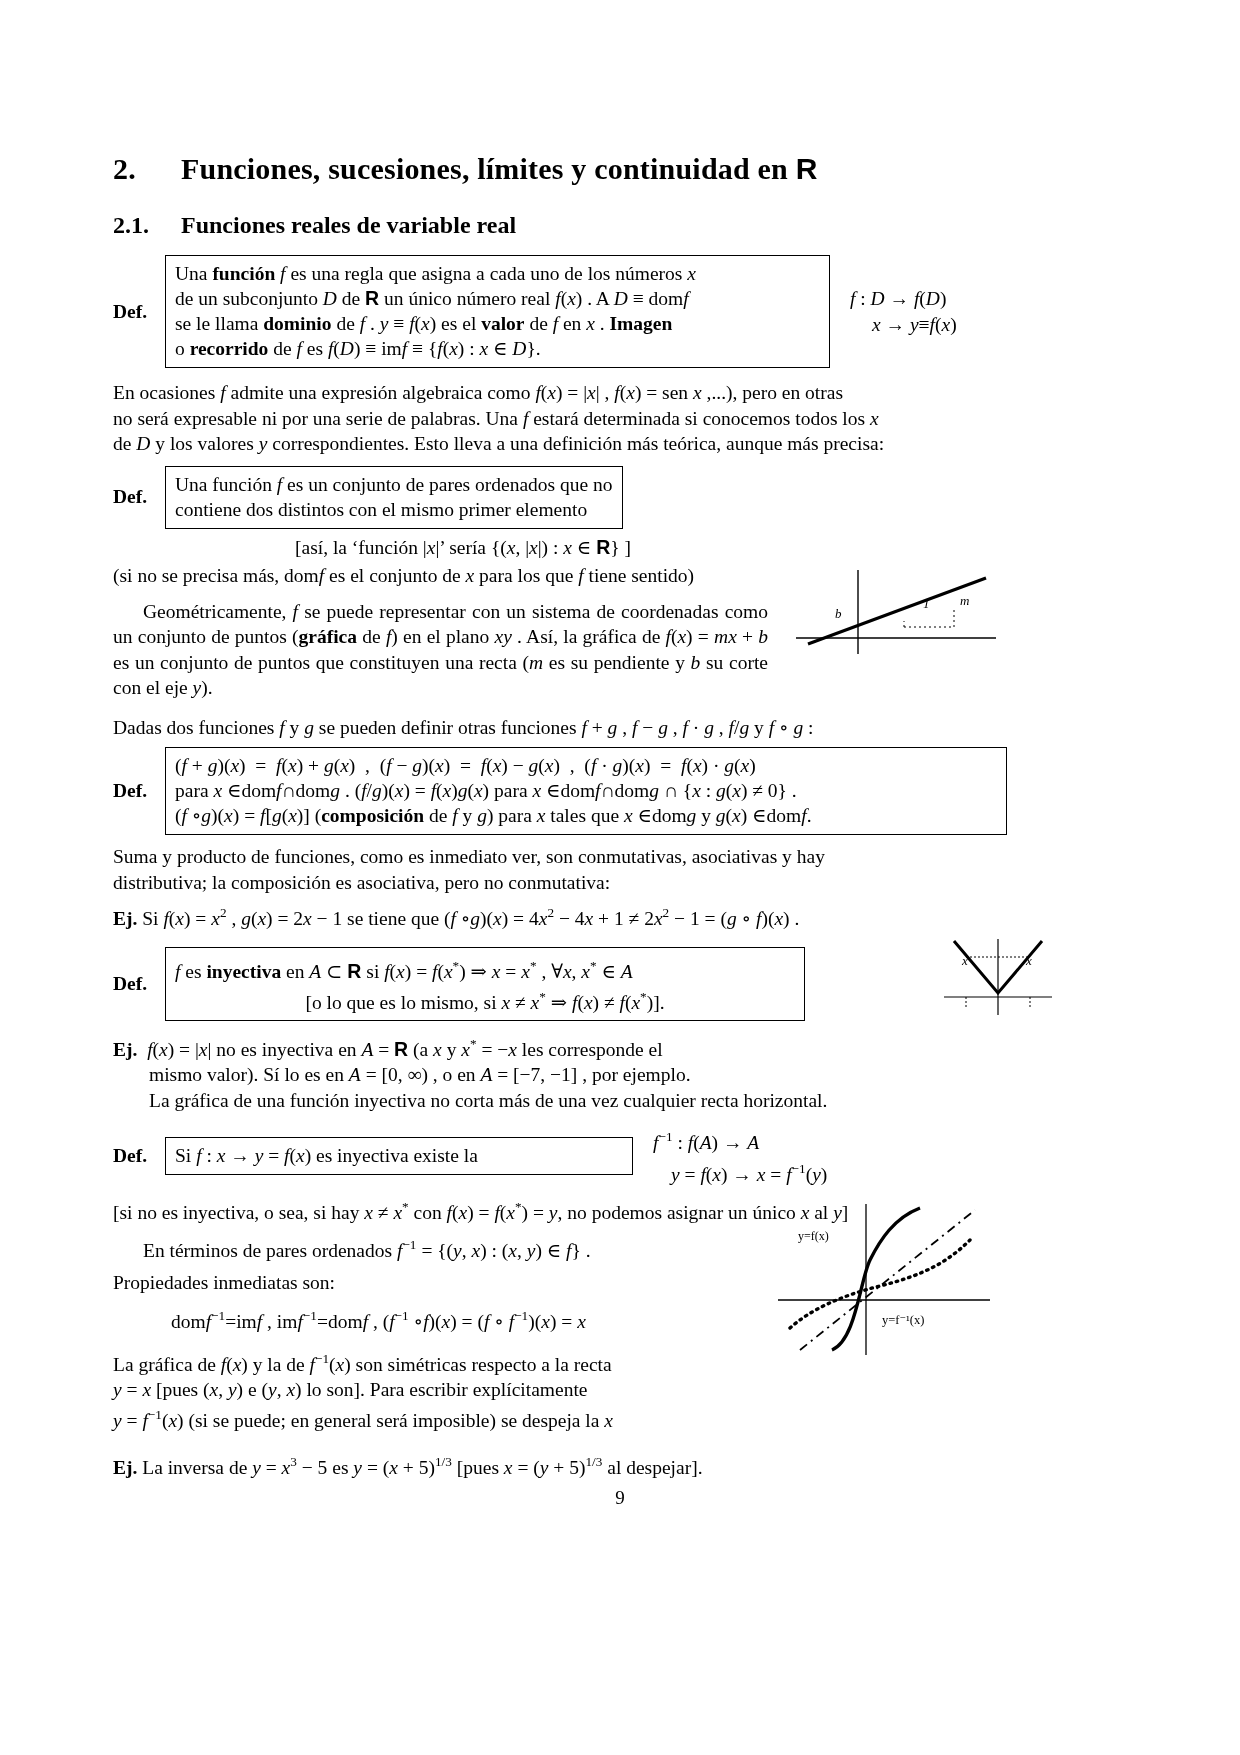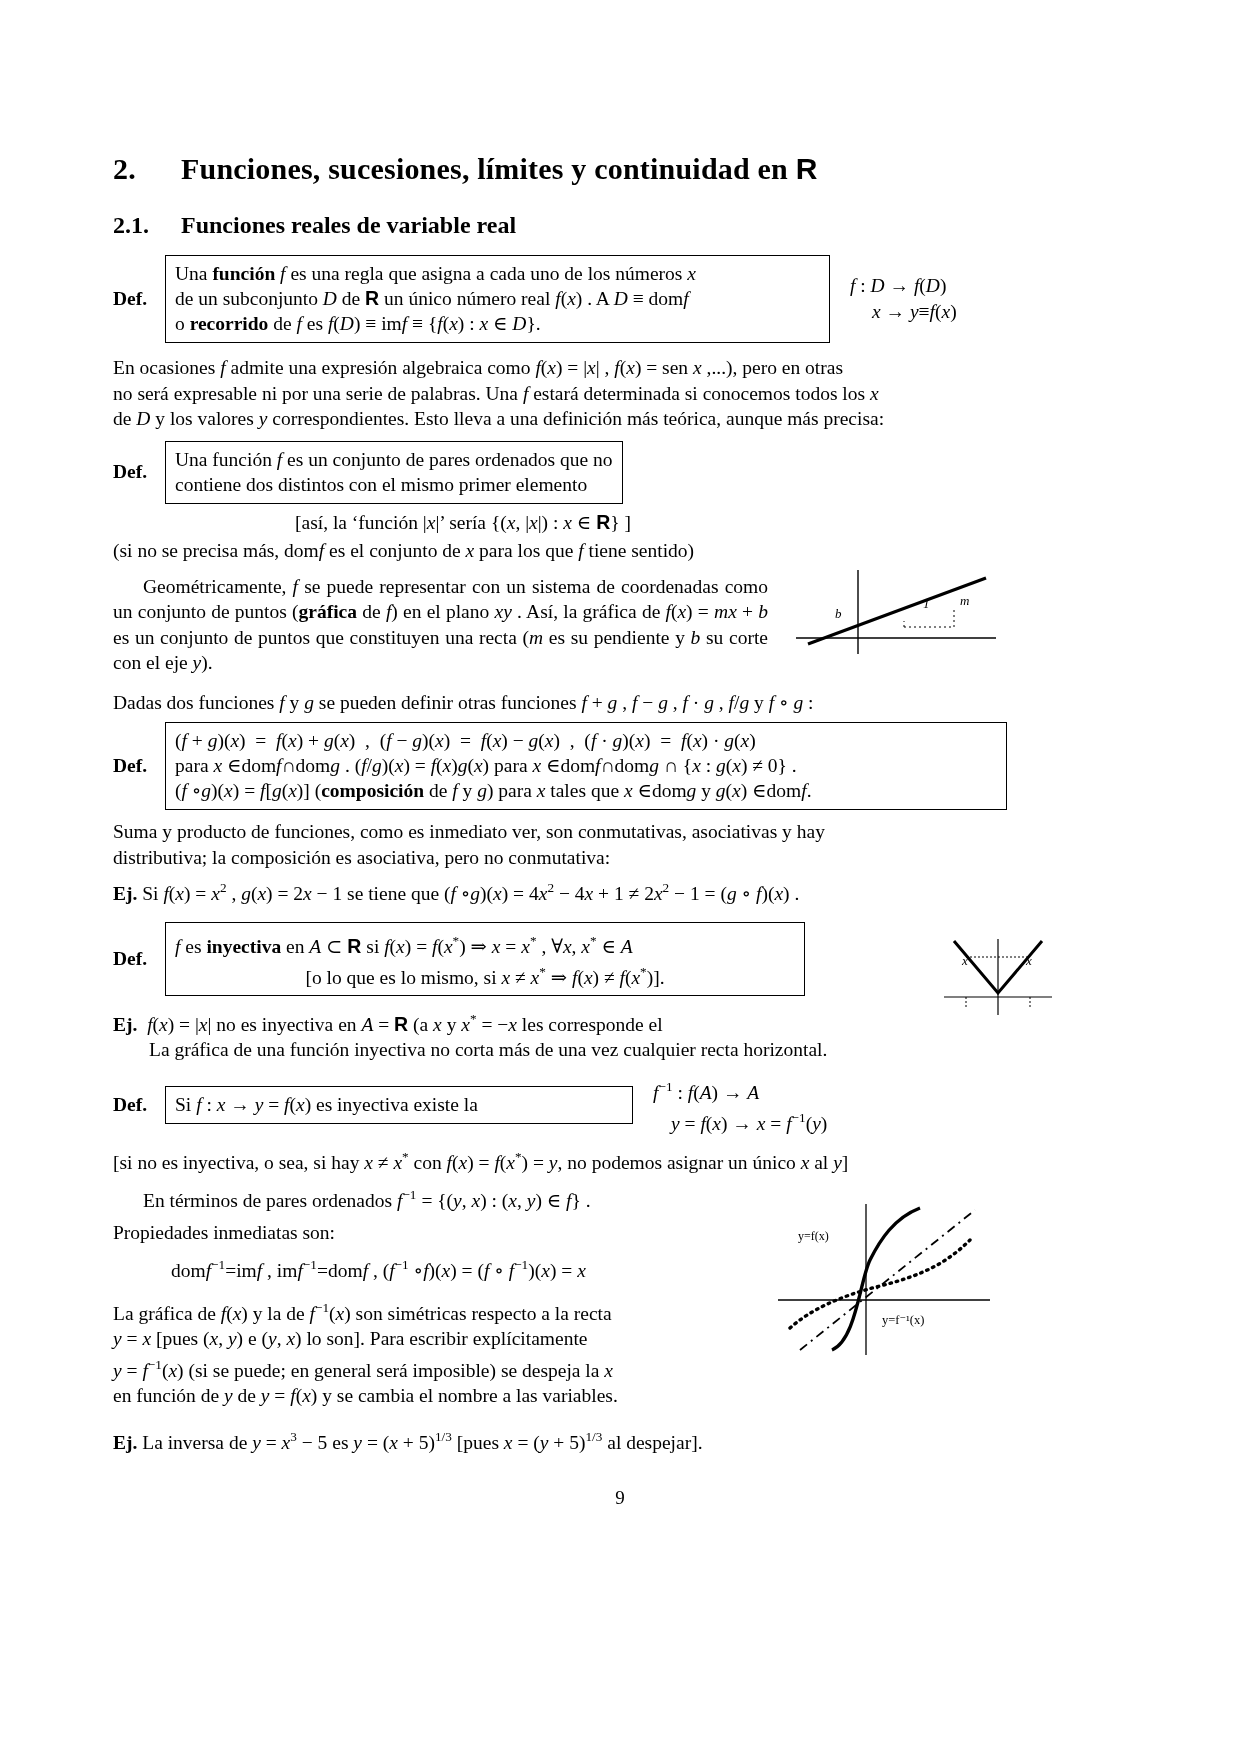--- a/index.html
+++ b/index.html
@@ -113,20 +113,23 @@
   <div class="defrow" style="margin-top:14px;">
     <div class="deflabel">Def.</div>
     <div class="defbox" style="width:645px;">
       <div class="nw">
         <span>Una </span><span class="bf">función</span><span class="it">&nbsp;f&nbsp;</span>es una regla que asigna a cada uno de los números&nbsp;<span class="it">x</span>
       </div>
       <div class="nw">
         de un subconjunto <span class="it">D</span> de <span class="bb">R</span> un único número real <span class="it">f</span>(<span class="it">x</span>) . A <span class="it">D</span> ≡ dom<span class="it">f</span>
       </div>
       <div class="nw">
+        se le llama <span class="bf">dominio</span> de <span class="it">f</span> . <span class="it">y</span> ≡ <span class="it">f</span>(<span class="it">x</span>) es el <span class="bf">valor</span> de <span class="it">f</span> en <span class="it">x</span> . <span class="bf">Imagen</span>
+      </div>
+      <div class="nw">
         o <span class="bf">recorrido</span> de <span class="it">f</span> es <span class="it">f</span>(<span class="it">D</span>) ≡ im<span class="it">f</span> ≡ {<span class="it">f</span>(<span class="it">x</span>) : <span class="it">x</span> ∈ <span class="it">D</span>}.
       </div>
     </div>
     <div class="defside">
       <div><span class="it">f</span> : <span class="it">D</span> → <span class="it">f</span>(<span class="it">D</span>)</div>
       <div class="l2"><span class="it">x</span> → <span class="it">y</span>≡<span class="it">f</span>(<span class="it">x</span>)</div>
     </div>
   </div>
 
   <div class="para nojust" style="margin-top:12px;">
@@ -184,20 +187,21 @@
     <div class="deflabel">Def.</div>
     <div class="defbox" style="width:620px; text-align:center;">
       <div class="nw" style="text-align:left;"><span class="it">f</span> es <span class="bf">inyectiva</span> en <span class="it">A</span> ⊂ <span class="bb">R</span> si <span class="it">f</span>(<span class="it">x</span>) = <span class="it">f</span>(<span class="it">x</span><sup class="sp">*</sup>) ⇒ <span class="it">x</span> = <span class="it">x</span><sup class="sp">*</sup> , ∀<span class="it">x</span>, <span class="it">x</span><sup class="sp">*</sup> ∈ <span class="it">A</span></div>
       <div class="nw">[o lo que es lo mismo, si <span class="it">x</span> ≠ <span class="it">x</span><sup class="sp">*</sup> ⇒ <span class="it">f</span>(<span class="it">x</span>) ≠ <span class="it">f</span>(<span class="it">x</span><sup class="sp">*</sup>)].</div>
     </div>
   </div>
 
   <div class="para nojust" style="margin-top:10px;">
     <div class="nw"><span class="bf">Ej.</span>
       &nbsp;<span class="it">f</span>(<span class="it">x</span>) = |<span class="it">x</span>| no es inyectiva en <span class="it">A</span> = <span class="bb">R</span> (a <span class="it">x</span> y <span class="it">x</span><sup class="sp">*</sup> = −<span class="it">x</span> les corresponde el</div>
+    <div class="nw" style="padding-left:36px;">mismo valor). Sí lo es en <span class="it">A</span> = [0, ∞) , o en <span class="it">A</span> = [−7, −1] , por ejemplo.</div>
     <div class="nw" style="padding-left:36px;">La gráfica de una función inyectiva no corta más de una vez cualquier recta horizontal.</div>
   </div>
 
   <div class="defrow" style="margin-top:11px;">
     <div class="deflabel">Def.</div>
     <div class="defbox" style="width:448px;">
       <div class="nw">Si <span class="it">f</span> : <span class="it">x</span> → <span class="it">y</span> = <span class="it">f</span>(<span class="it">x</span>) es inyectiva existe la</div>
     </div>
     <div class="defside">
       <div><span class="it">f</span><sup class="sp">−1</sup> : <span class="it">f</span>(<span class="it">A</span>) → <span class="it">A</span></div>
@@ -218,21 +222,20 @@
   </div>
 
   <div class="para nojust nw" style="margin-top:7px; padding-left:58px;">
     dom<span class="it">f</span><sup class="sp">−1</sup>=im<span class="it">f</span> , im<span class="it">f</span><sup class="sp">−1</sup>=dom<span class="it">f</span> , (<span class="it">f</span><sup class="sp">−1</sup> ∘<span class="it">f</span>)(<span class="it">x</span>) = (<span class="it">f</span> ∘ <span class="it">f</span><sup class="sp">−1</sup>)(<span class="it">x</span>) = <span class="it">x</span>
   </div>
 
   <div class="para" style="margin-top:12px; width:655px;">
     <div class="nw">La gráfica de <span class="it">f</span>(<span class="it">x</span>) y la de <span class="it">f</span><sup class="sp">−1</sup>(<span class="it">x</span>) son simétricas respecto a la recta</div>
     <div class="nw"><span class="it">y</span> = <span class="it">x</span> [pues (<span class="it">x</span>, <span class="it">y</span>) e (<span class="it">y</span>, <span class="it">x</span>) lo son]. Para escribir explícitamente</div>
     <div class="nw"><span class="it">y</span> = <span class="it">f</span><sup class="sp">−1</sup>(<span class="it">x</span>) (si se puede; en general será imposible) se despeja la <span class="it">x</span></div>
-    <div class="nw">en función de <span class="it">y</span> de <span class="it">y</span> = <span class="it">f</span>(<span class="it">x</span>) y se cambia el nombre a las variables.</div>
   </div>
 
   <div class="para nojust nw" style="margin-top:16px;">
     <span class="bf">Ej.</span>
     La inversa de <span class="it">y</span> = <span class="it">x</span><sup class="sp">3</sup> − 5 es <span class="it">y</span> = (<span class="it">x</span> + 5)<sup class="sp">1/3</sup> [pues <span class="it">x</span> = (<span class="it">y</span> + 5)<sup class="sp">1/3</sup> al despejar].
   </div>
 
 </div>
 
 <div class="fig" style="left:786px; top:566px; width:230px; height:90px;">

